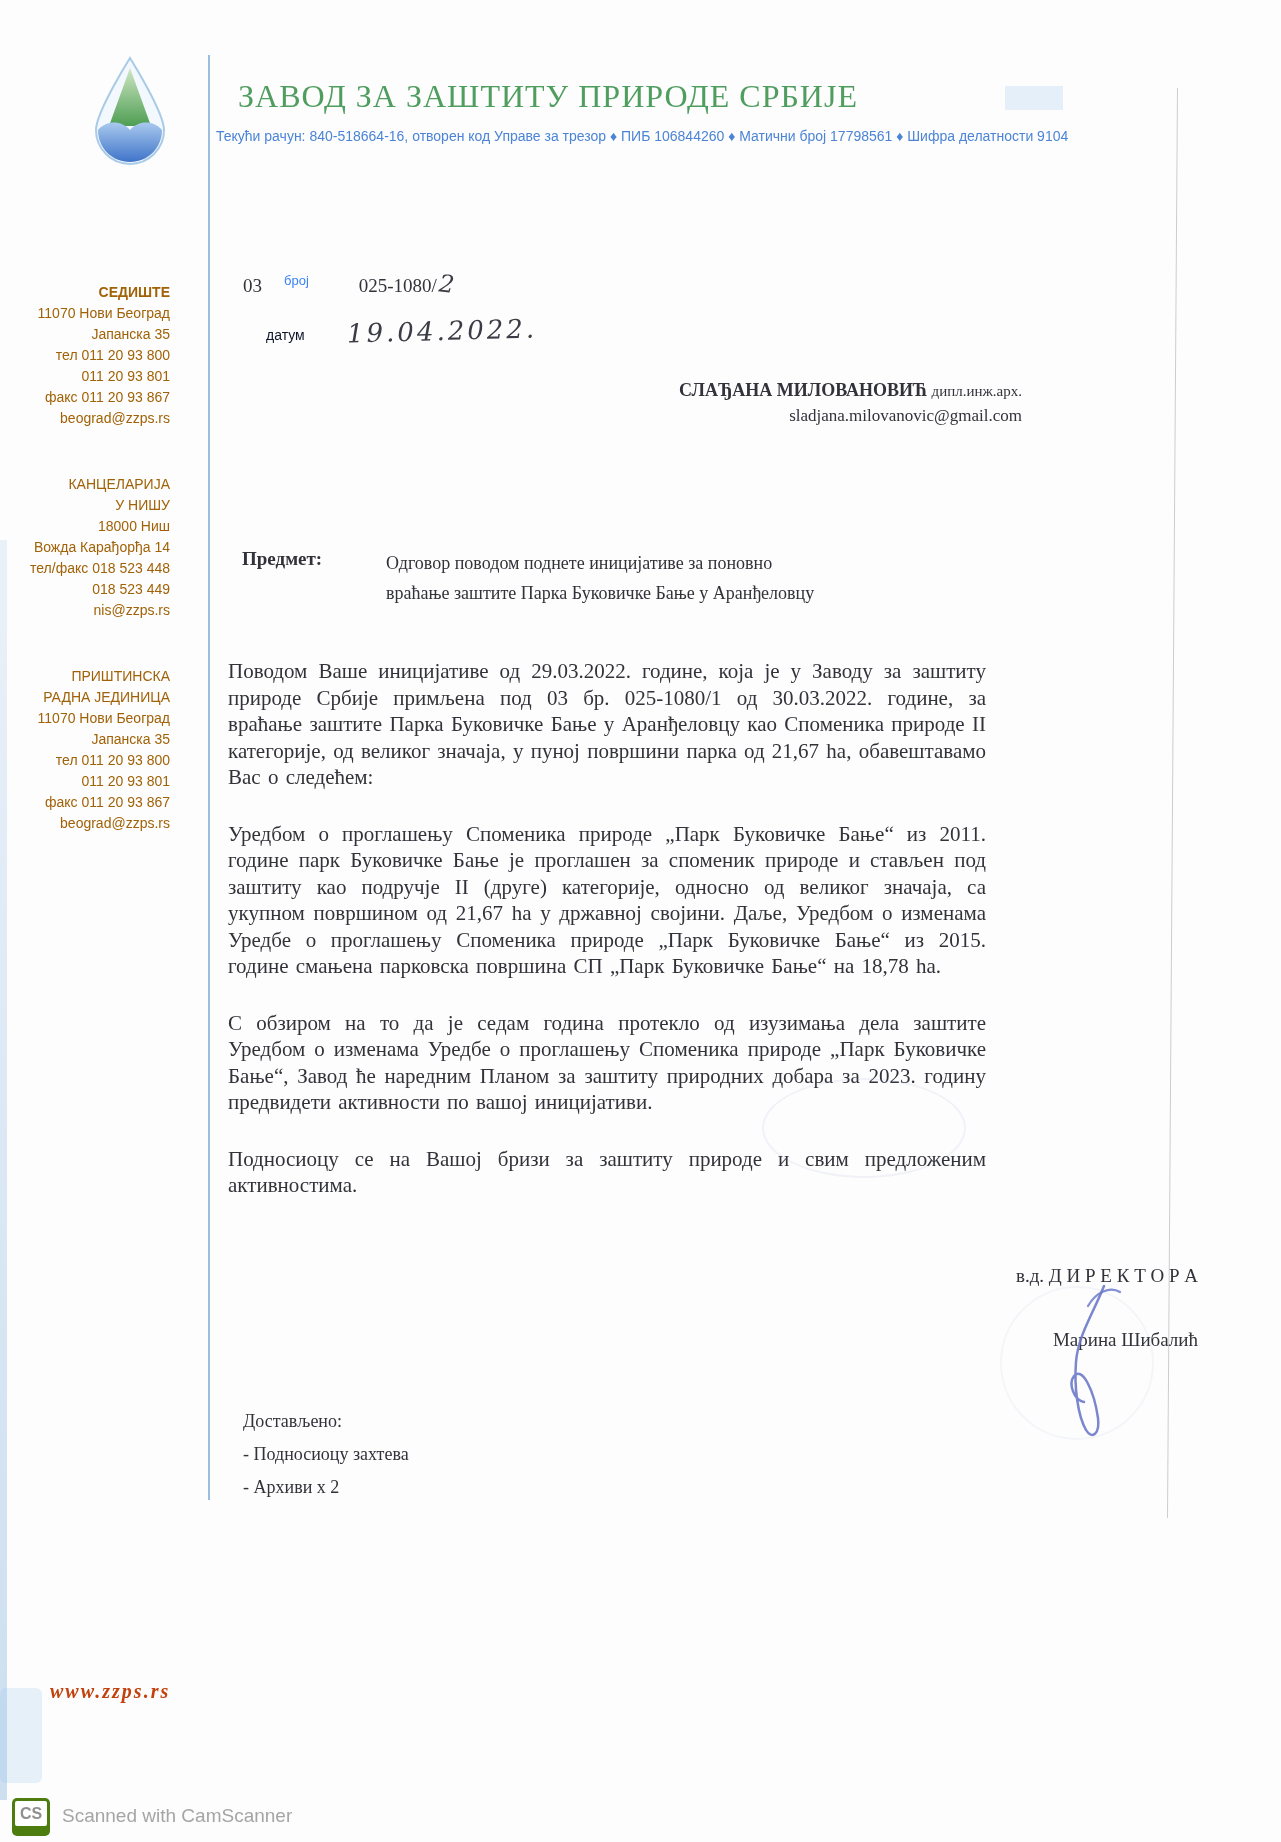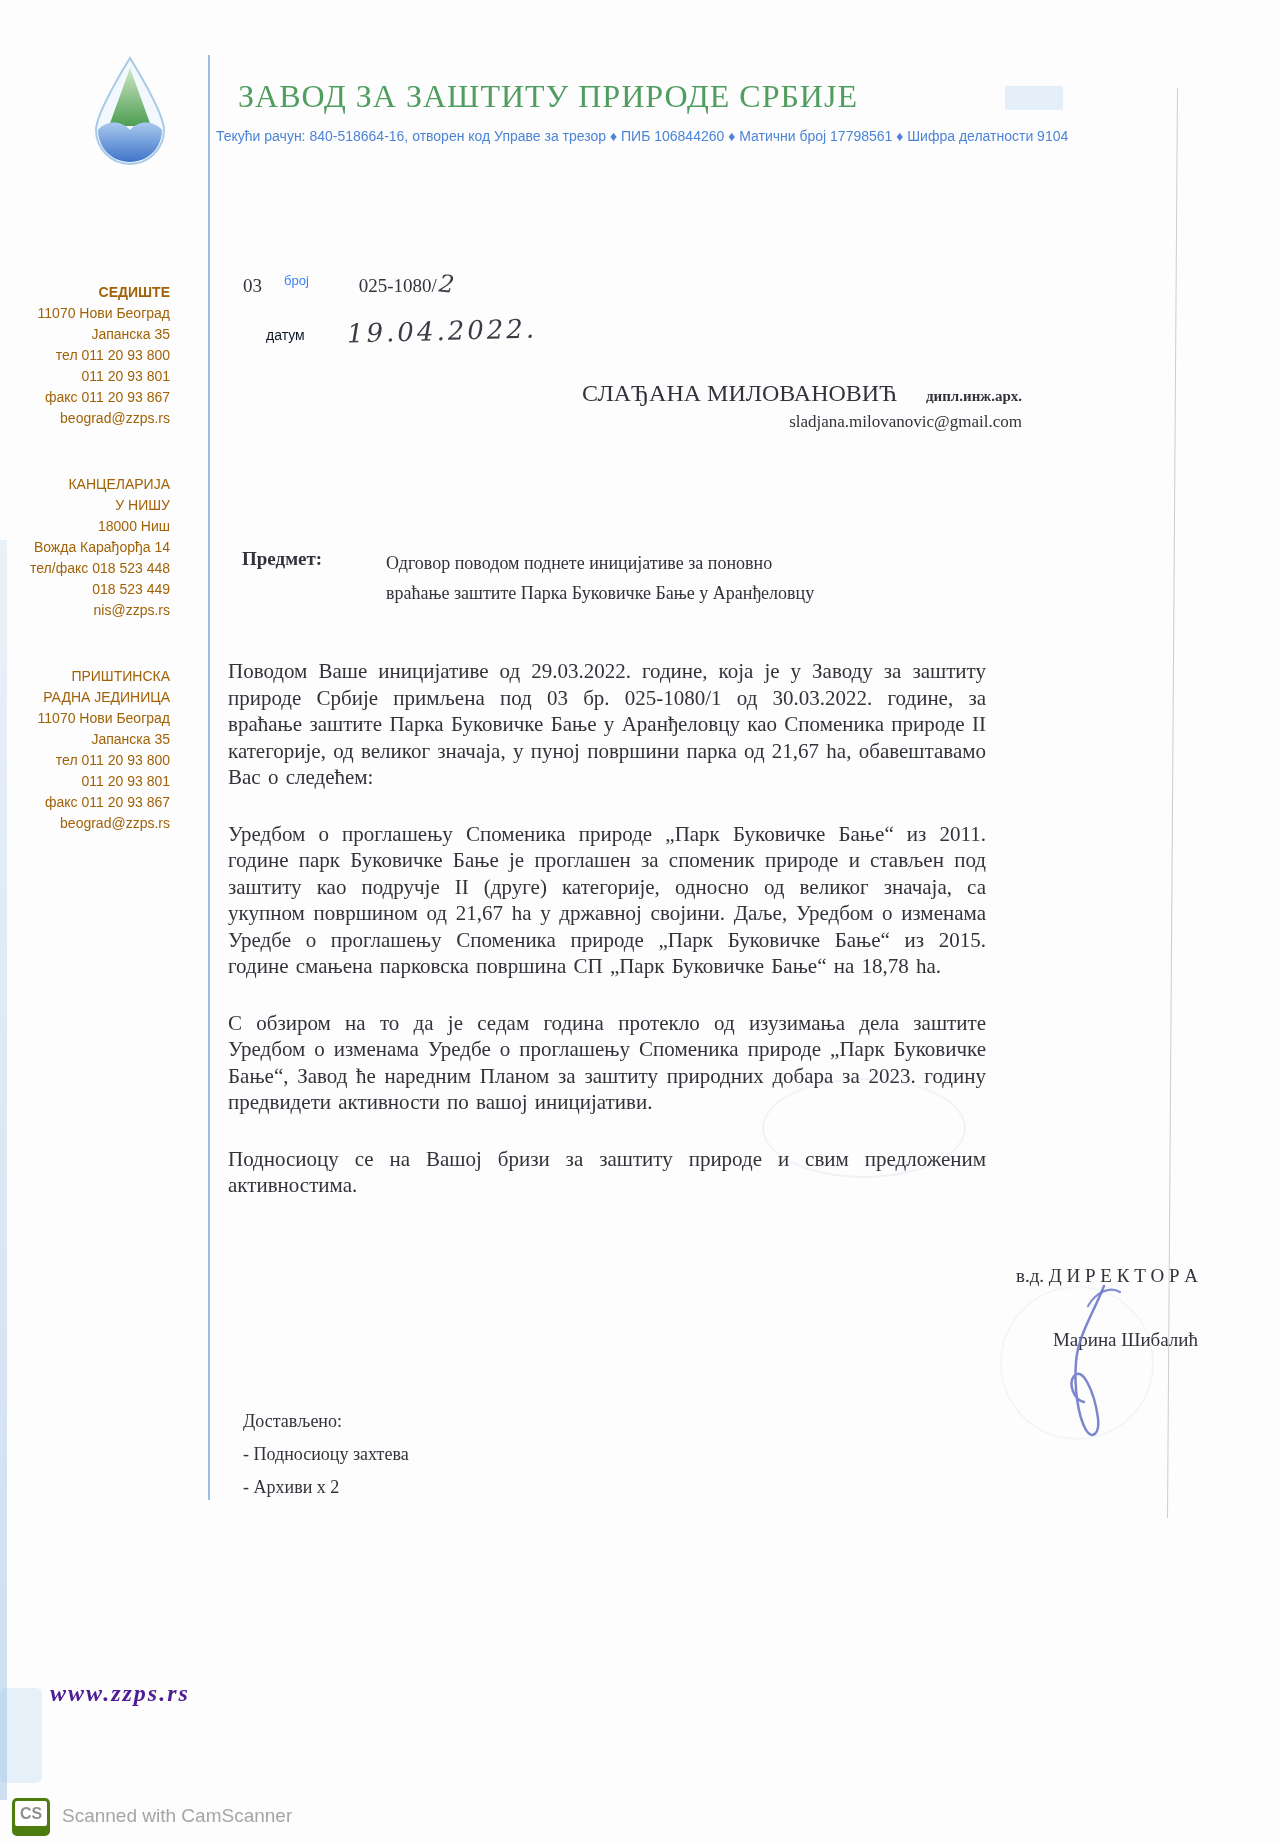--- a/index.html
+++ b/index.html
@@ -23,39 +23,39 @@
   .logo { position:absolute; left:84px; top:56px; }
   .org-title { position:absolute; left:238px; top:78px; font-size:32px; letter-spacing:1px;
     color:#4f9d5f; white-space:nowrap; }
   .org-info { position:absolute; left:216px; top:128px; font-family:"Liberation Sans",sans-serif;
     font-size:14px; color:#4b84d6; white-space:nowrap; }
 
   
   .sb { position:absolute; left:25px; width:145px; text-align:right;
     font-family:"Liberation Sans",sans-serif; font-size:14px; line-height:21px; color:#a16207;margin-top:24px; }
   .sb .t { font-weight:bold; }
-  .sb-site { position:absolute; left:50px; top:1680px; font-size:24px; font-weight:bold;
-    font-style:italic; color:#4c1d95; letter-spacing:2px; }
+  .sb-site { position:absolute; left:50px; top:1680px; font-size:20px; font-weight:bold;
+    font-style:italic; color:#c2410c; letter-spacing:2px; }
 
   
   .ref-row { position:absolute; left:243px; top:270px; font-size:19px; white-space:nowrap; }
   .ref-label { font-family:"Liberation Sans",sans-serif; font-size:13px; color:#3b82f6;
     position:relative; top:-7px; margin-left:22px; }
   .ref-num { margin-left:50px; }
   .hand { font-family:"DejaVu Serif",serif; font-style:italic; color:#3c3c46; }
   .hand-2 { display:inline-block; font-size:24px; transform:rotate(6deg); margin-left:2px; }
   .date-row { position:absolute; left:266px; top:316px; white-space:nowrap; }
   .date-label { font-family:"Liberation Sans",sans-serif; font-size:14px; color:#0f172a; }
   .date-value { display:inline-block; font-size:26px; letter-spacing:3px; margin-left:42px;
     transform:rotate(-1.5deg); }
 
   
   .recipient { position:absolute; right:296px; top:380px; text-align:right; }
-  .rcp-name { font-size:24px; font-weight:normal; }
-  .rcp-suffix { font-size:15px; font-weight:bold;margin-left:25px; }
+  .rcp-name { font-size:18px; font-weight:bold; }
+  .rcp-suffix { font-size:15px; font-weight:normal; }
   .rcp-email { font-size:17px; margin-top:5px; }
 
   
   .subject { position:absolute; left:228px; top:548px; width:760px; }
   .subj-label { position:absolute; left:14px; top:0; font-size:19px; font-weight:bold; }
   .subj-text { margin-left:158px; font-size:18px; line-height:30px; }
 
   
   .body-text { position:absolute; left:228px; top:658px; width:758px; }
   .body-text p { margin:0 0 30px 0; font-size:21px; line-height:26.5px;

